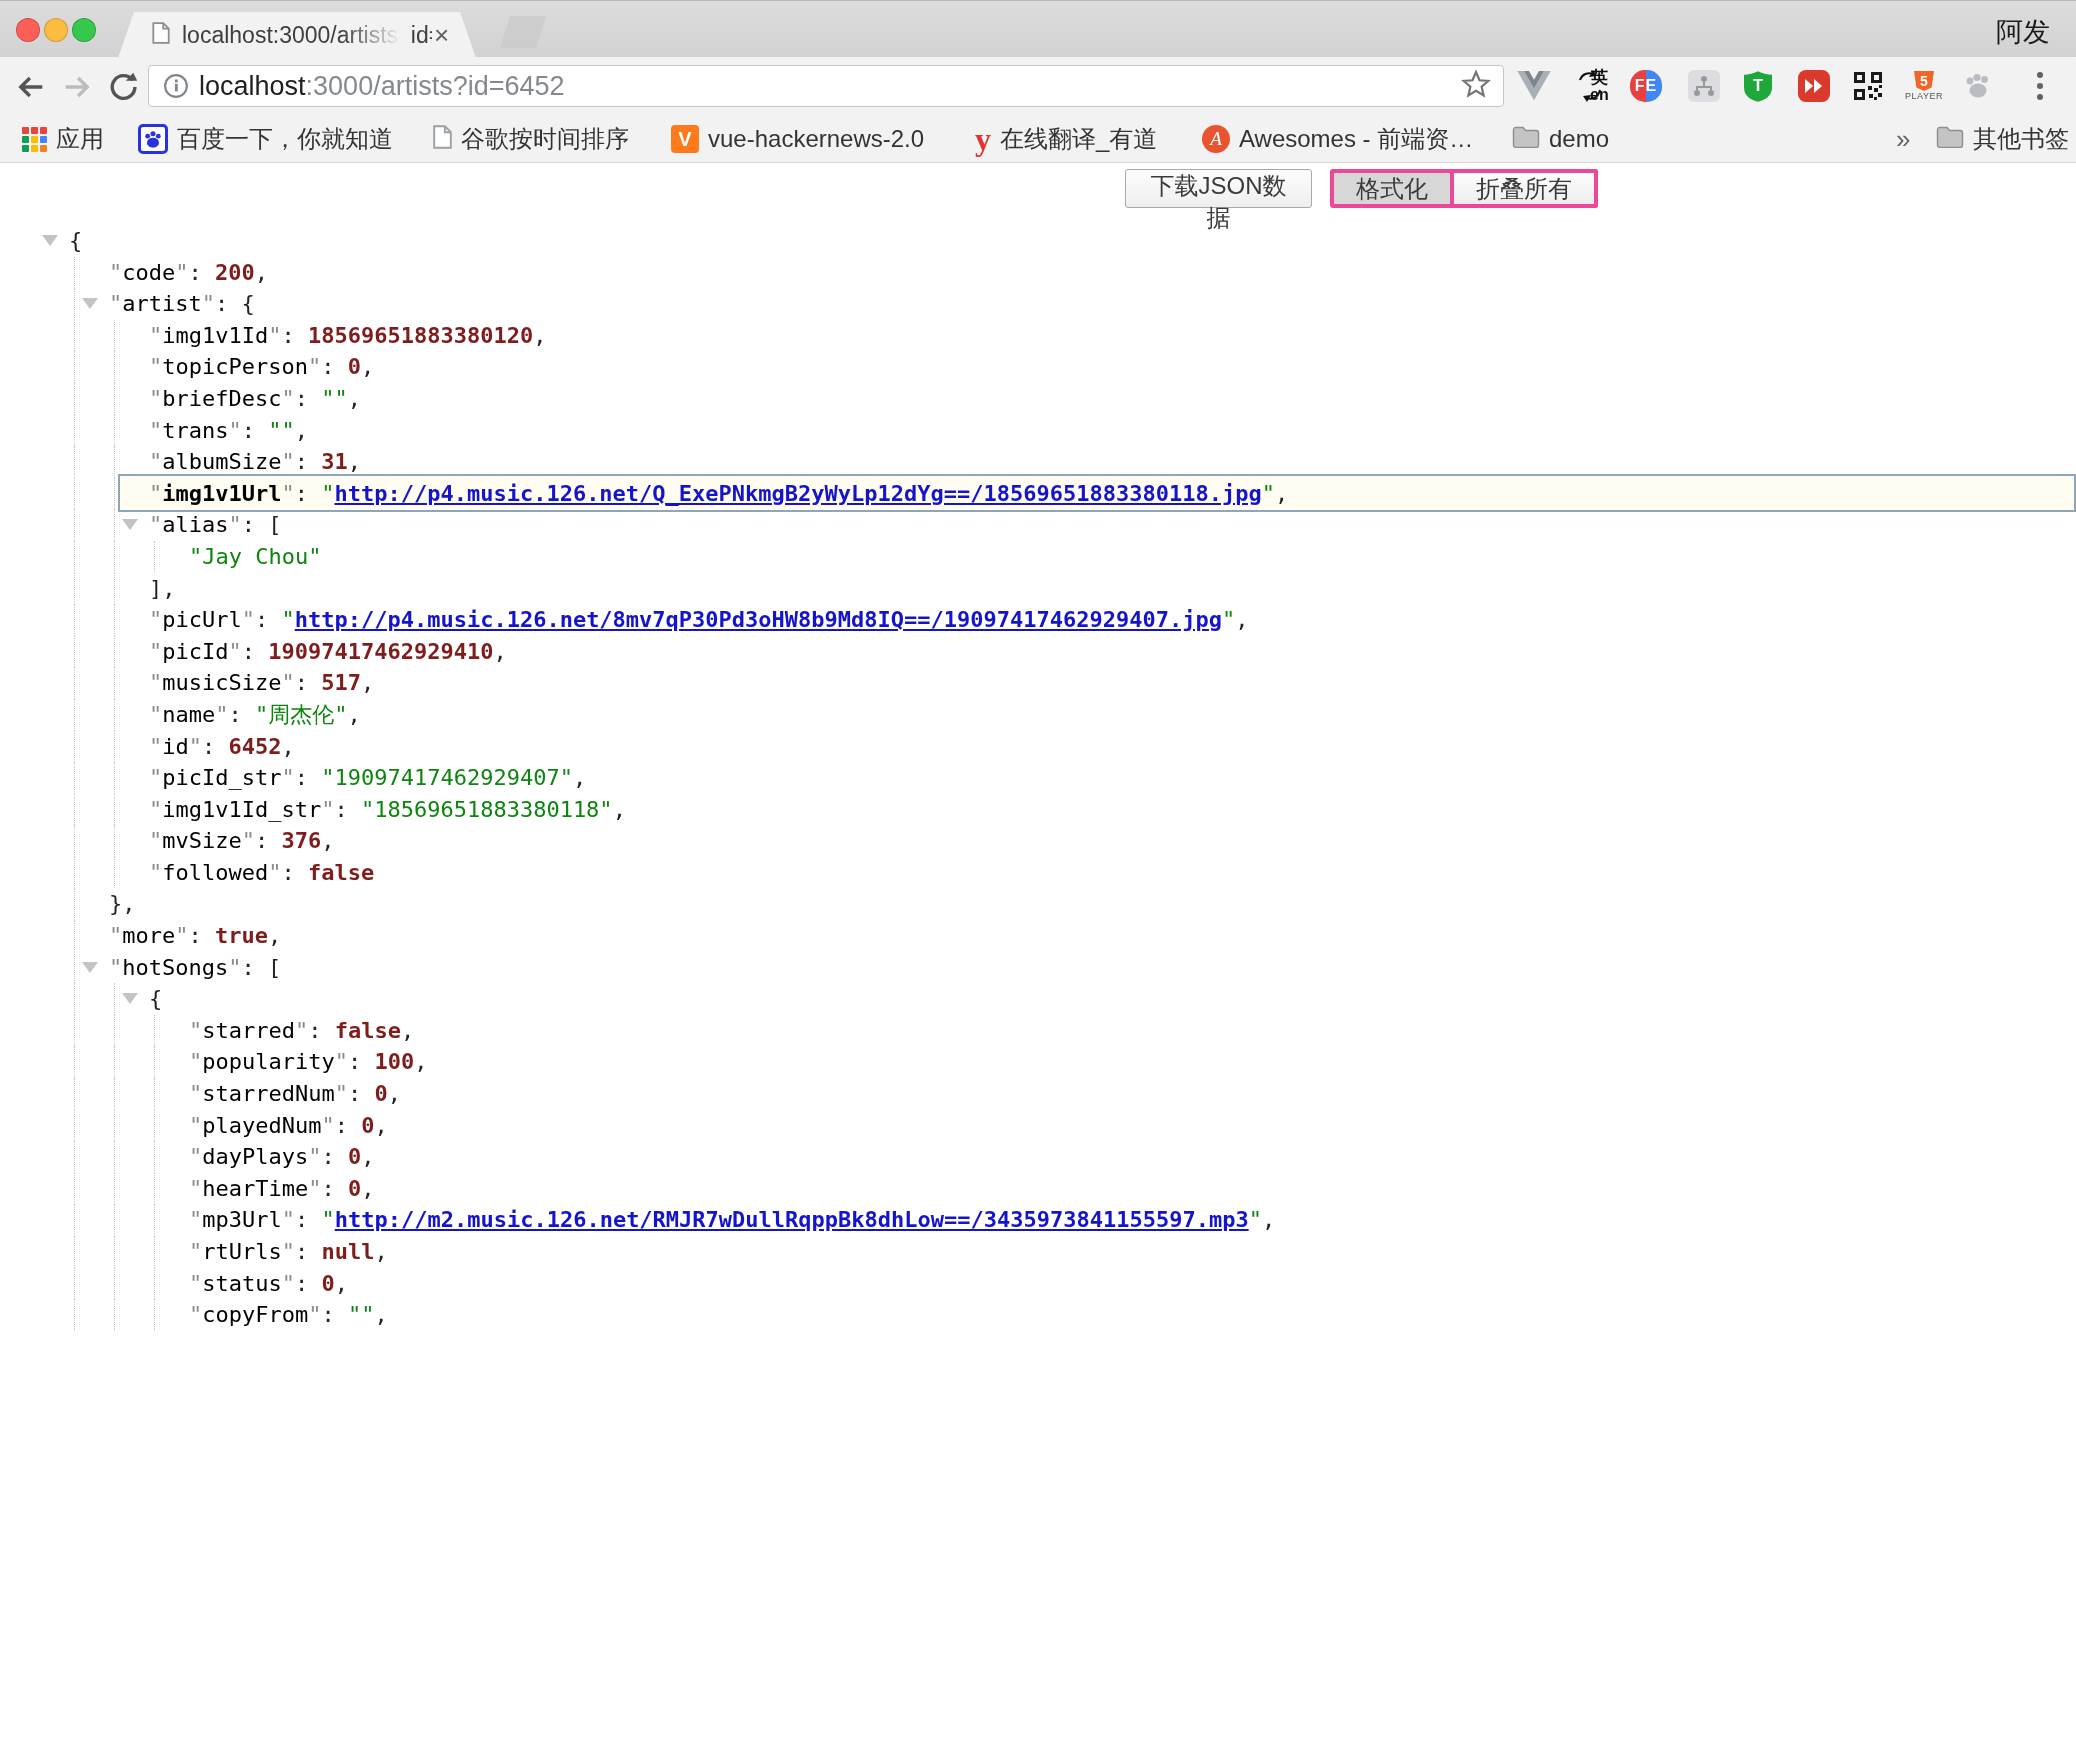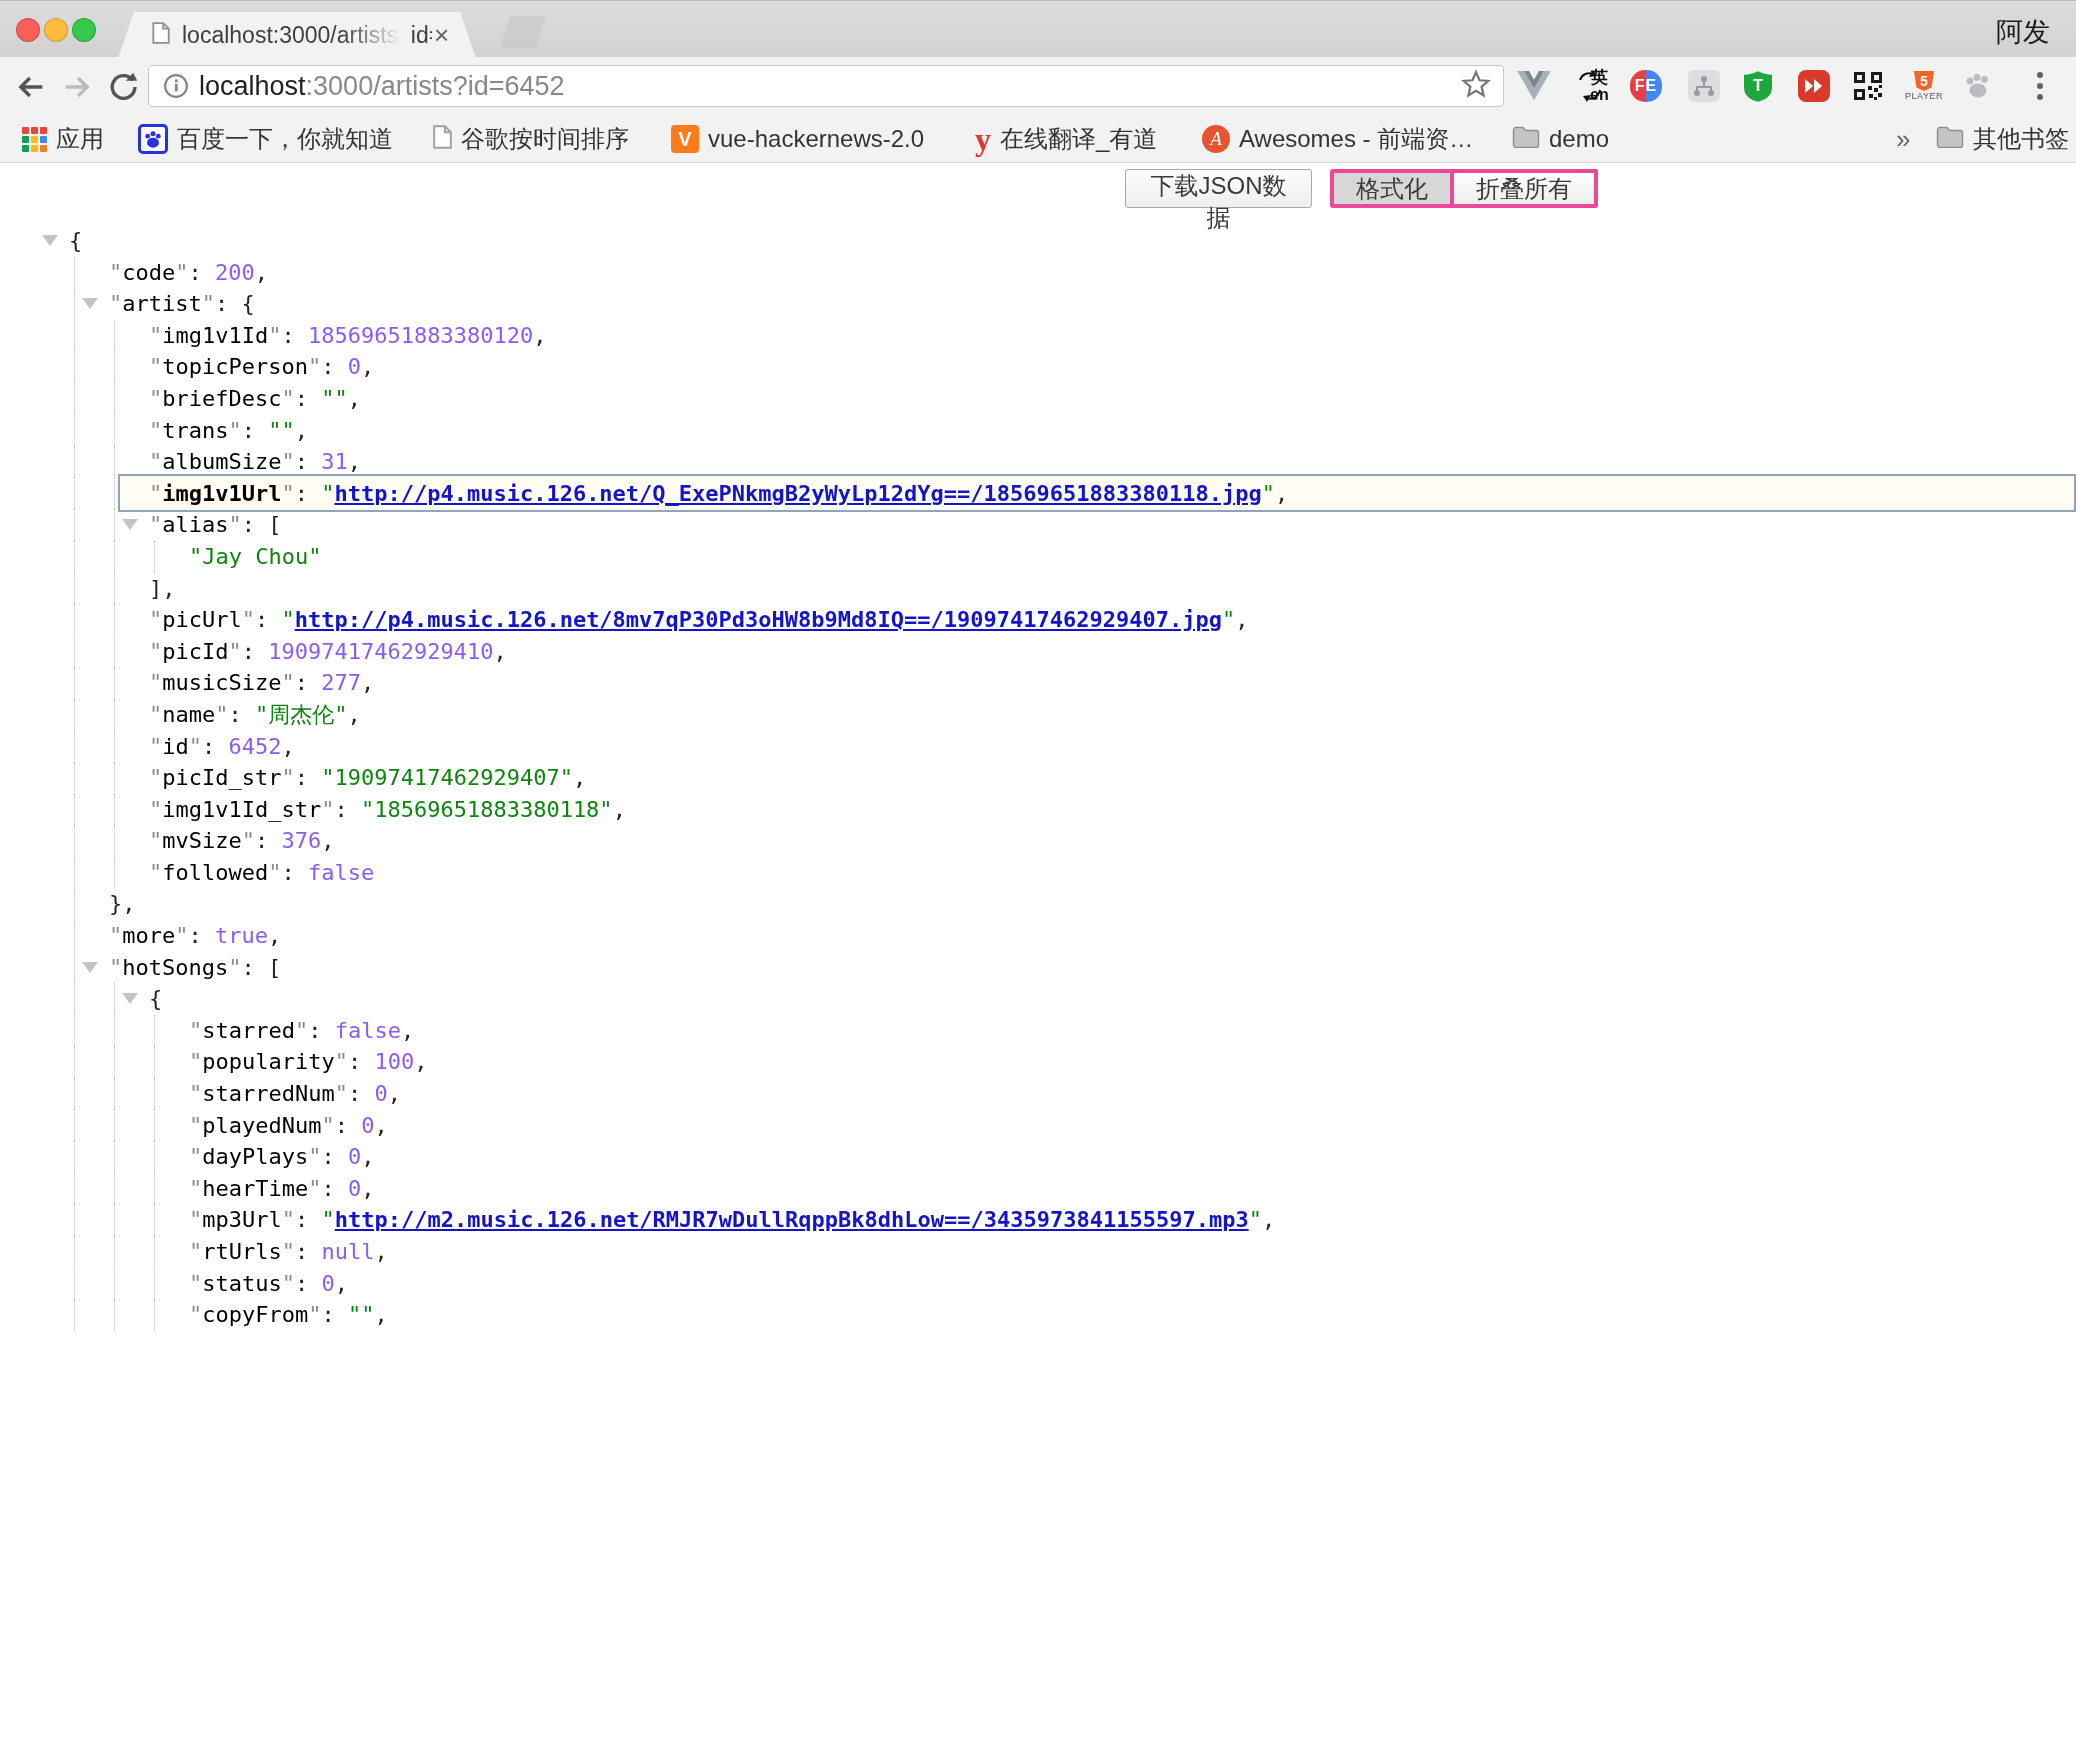--- a/index.html
+++ b/index.html
@@ -76,21 +76,21 @@
   
   .jtree{position:absolute;left:0;top:62px;right:0;font-family:"DejaVu Sans Mono",monospace;font-size:22px;}
   .jline{position:relative;height:31.6px;line-height:31.6px;white-space:nowrap;}
   .jline .guide{position:absolute;top:0;bottom:0;width:0;border-left:1px dotted #c4c4c4;}
   .tri{position:absolute;top:10px;width:0;height:0;border-left:8px solid transparent;
     border-right:8px solid transparent;border-top:11px solid #c3c3c3;cursor:pointer;}
   .tk-q{color:#8b8b8b;position:relative;z-index:1;}
   .tk-k{color:#000;position:relative;z-index:1;}
   .tk-k.b{font-weight:bold;}
   .tk-p{color:#222;position:relative;z-index:1;}
-  .tk-n{color:#8b5cf6;font-weight:normal;position:relative;z-index:1;}
+  .tk-n{color:#7f1d1d;font-weight:bold;position:relative;z-index:1;}
   .tk-s{color:#0e850e;position:relative;z-index:1;}
   a.tk-l{color:#1414cc;font-weight:bold;text-decoration:underline;position:relative;z-index:1;cursor:pointer;}
   .hlbox{position:absolute;left:106px;right:12px;top:-4px;bottom:-3px;background:#fffdf2;
     border:2px solid #8fa6ba;box-sizing:border-box;z-index:0;}
 </style>
 </head>
 <body>
 
 <div class="tabstrip">
   <span class="light red"></span>
@@ -312,21 +312,21 @@
       <div class="jline" style="padding-left: 137px;"><span class="guide" style="left: 62px;"></span><span class="guide" style="left: 102px;"></span><span class="tk-q">"</span><span class="tk-k">topicPerson</span><span class="tk-q">"</span><span class="tk-p">: </span><span class="tk-n">0</span><span class="tk-p">,</span></div>
       <div class="jline" style="padding-left: 137px;"><span class="guide" style="left: 62px;"></span><span class="guide" style="left: 102px;"></span><span class="tk-q">"</span><span class="tk-k">briefDesc</span><span class="tk-q">"</span><span class="tk-p">: </span><span class="tk-s">""</span><span class="tk-p">,</span></div>
       <div class="jline" style="padding-left: 137px;"><span class="guide" style="left: 62px;"></span><span class="guide" style="left: 102px;"></span><span class="tk-q">"</span><span class="tk-k">trans</span><span class="tk-q">"</span><span class="tk-p">: </span><span class="tk-s">""</span><span class="tk-p">,</span></div>
       <div class="jline" style="padding-left: 137px;"><span class="guide" style="left: 62px;"></span><span class="guide" style="left: 102px;"></span><span class="tk-q">"</span><span class="tk-k">albumSize</span><span class="tk-q">"</span><span class="tk-p">: </span><span class="tk-n">31</span><span class="tk-p">,</span></div>
       <div class="jline hl" style="padding-left: 137px;"><span class="guide" style="left: 62px;"></span><span class="guide" style="left: 102px;"></span><span class="hlbox"></span><span class="tk-q">"</span><span class="tk-k b">img1v1Url</span><span class="tk-q">"</span><span class="tk-p">: </span><span class="tk-s">"</span><a class="tk-l">http://p4.music.126.net/Q_ExePNkmgB2yWyLp12dYg==/18569651883380118.jpg</a><span class="tk-s">"</span><span class="tk-p">,</span></div>
       <div class="jline" style="padding-left: 137px;"><span class="guide" style="left: 62px;"></span><span class="guide" style="left: 102px;"></span><span class="tri" style="left: 110px;"></span><span class="tk-q">"</span><span class="tk-k">alias</span><span class="tk-q">"</span><span class="tk-p">: </span><span class="tk-p">[</span></div>
       <div class="jline" style="padding-left: 177px;"><span class="guide" style="left: 62px;"></span><span class="guide" style="left: 102px;"></span><span class="guide" style="left: 142px;"></span><span class="tk-s">"Jay Chou"</span></div>
       <div class="jline" style="padding-left: 137px;"><span class="guide" style="left: 62px;"></span><span class="guide" style="left: 102px;"></span><span class="tk-p">],</span></div>
       <div class="jline" style="padding-left: 137px;"><span class="guide" style="left: 62px;"></span><span class="guide" style="left: 102px;"></span><span class="tk-q">"</span><span class="tk-k">picUrl</span><span class="tk-q">"</span><span class="tk-p">: </span><span class="tk-s">"</span><a class="tk-l">http://p4.music.126.net/8mv7qP30Pd3oHW8b9Md8IQ==/19097417462929407.jpg</a><span class="tk-s">"</span><span class="tk-p">,</span></div>
       <div class="jline" style="padding-left: 137px;"><span class="guide" style="left: 62px;"></span><span class="guide" style="left: 102px;"></span><span class="tk-q">"</span><span class="tk-k">picId</span><span class="tk-q">"</span><span class="tk-p">: </span><span class="tk-n">19097417462929410</span><span class="tk-p">,</span></div>
-      <div class="jline" style="padding-left: 137px;"><span class="guide" style="left: 62px;"></span><span class="guide" style="left: 102px;"></span><span class="tk-q">"</span><span class="tk-k">musicSize</span><span class="tk-q">"</span><span class="tk-p">: </span><span class="tk-n">277</span><span class="tk-p">,</span></div>
+      <div class="jline" style="padding-left: 137px;"><span class="guide" style="left: 62px;"></span><span class="guide" style="left: 102px;"></span><span class="tk-q">"</span><span class="tk-k">musicSize</span><span class="tk-q">"</span><span class="tk-p">: </span><span class="tk-n">517</span><span class="tk-p">,</span></div>
       <div class="jline" style="padding-left: 137px;"><span class="guide" style="left: 62px;"></span><span class="guide" style="left: 102px;"></span><span class="tk-q">"</span><span class="tk-k">name</span><span class="tk-q">"</span><span class="tk-p">: </span><span class="tk-s">"周杰伦"</span><span class="tk-p">,</span></div>
       <div class="jline" style="padding-left: 137px;"><span class="guide" style="left: 62px;"></span><span class="guide" style="left: 102px;"></span><span class="tk-q">"</span><span class="tk-k">id</span><span class="tk-q">"</span><span class="tk-p">: </span><span class="tk-n">6452</span><span class="tk-p">,</span></div>
       <div class="jline" style="padding-left: 137px;"><span class="guide" style="left: 62px;"></span><span class="guide" style="left: 102px;"></span><span class="tk-q">"</span><span class="tk-k">picId_str</span><span class="tk-q">"</span><span class="tk-p">: </span><span class="tk-s">"19097417462929407"</span><span class="tk-p">,</span></div>
       <div class="jline" style="padding-left: 137px;"><span class="guide" style="left: 62px;"></span><span class="guide" style="left: 102px;"></span><span class="tk-q">"</span><span class="tk-k">img1v1Id_str</span><span class="tk-q">"</span><span class="tk-p">: </span><span class="tk-s">"18569651883380118"</span><span class="tk-p">,</span></div>
       <div class="jline" style="padding-left: 137px;"><span class="guide" style="left: 62px;"></span><span class="guide" style="left: 102px;"></span><span class="tk-q">"</span><span class="tk-k">mvSize</span><span class="tk-q">"</span><span class="tk-p">: </span><span class="tk-n">376</span><span class="tk-p">,</span></div>
       <div class="jline" style="padding-left: 137px;"><span class="guide" style="left: 62px;"></span><span class="guide" style="left: 102px;"></span><span class="tk-q">"</span><span class="tk-k">followed</span><span class="tk-q">"</span><span class="tk-p">: </span><span class="tk-n">false</span></div>
       <div class="jline" style="padding-left: 97px;"><span class="guide" style="left: 62px;"></span><span class="tk-p">},</span></div>
       <div class="jline" style="padding-left: 97px;"><span class="guide" style="left: 62px;"></span><span class="tk-q">"</span><span class="tk-k">more</span><span class="tk-q">"</span><span class="tk-p">: </span><span class="tk-n">true</span><span class="tk-p">,</span></div>
       <div class="jline" style="padding-left: 97px;"><span class="guide" style="left: 62px;"></span><span class="tri" style="left: 70px;"></span><span class="tk-q">"</span><span class="tk-k">hotSongs</span><span class="tk-q">"</span><span class="tk-p">: </span><span class="tk-p">[</span></div>
       <div class="jline" style="padding-left: 137px;"><span class="guide" style="left: 62px;"></span><span class="guide" style="left: 102px;"></span><span class="tri" style="left: 110px;"></span><span class="tk-p">{</span></div>

